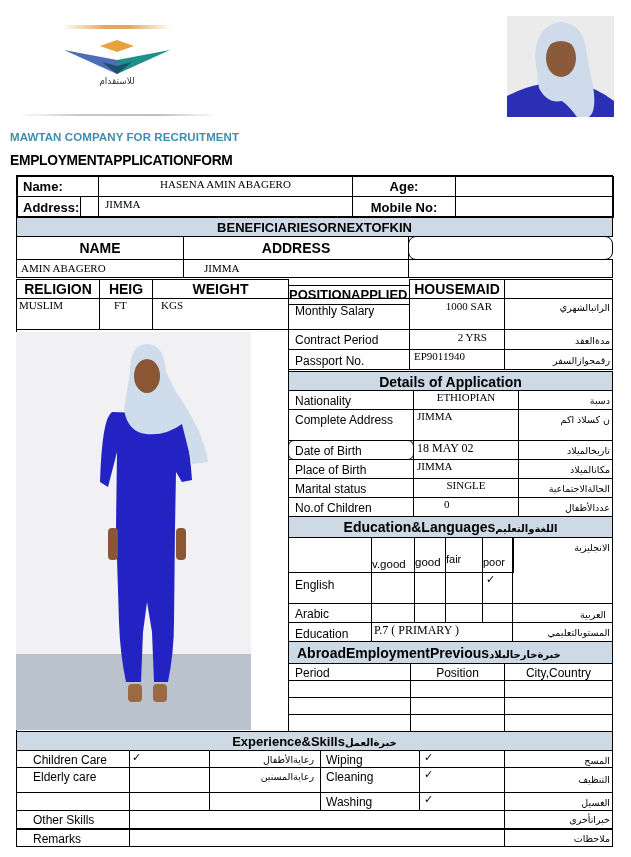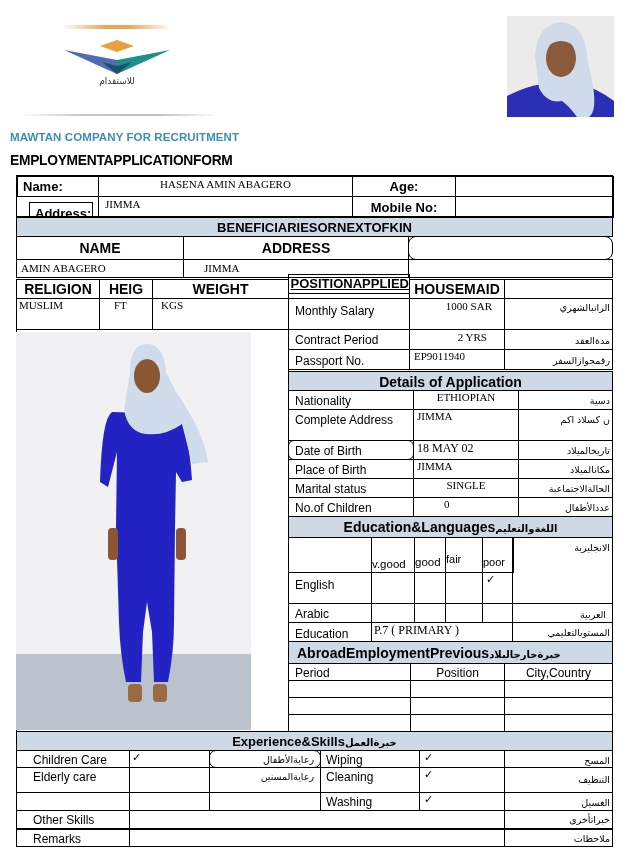--- a/index.html
+++ b/index.html
@@ -49,38 +49,38 @@
     <ellipse cx="54" cy="42" rx="15" ry="19" fill="#8a5a3a"></ellipse>
     <path d="M38,32 Q54,18 70,32 L70,26 Q54,12 38,26 Z" fill="#cfdbea"></path>
   </svg>
 </div>
 
 <div class="abs frame" style="left:16px;top:175px;width:597px;height:42px;">
   <div class="cell blbl" style="left:0;top:0;width:82px;height:21px;padding:2px 5px;">Name:</div>
   <div class="cell serif" style="left:81px;top:0;width:255px;height:21px;padding:1px 4px;text-align:center;">HASENA AMIN ABAGERO</div>
   <div class="cell blbl" style="left:335px;top:0;width:104px;height:21px;padding:2px 0;text-align:center;">Age:</div>
   <div class="cell serif" style="left:438px;top:0;width:159px;height:21px;"></div>
-  <div class="cell blbl" style="left:0;top:26px;width:64px;height:22px;padding:3px 5px;margin-left:12px;">Address:</div>
+  <div class="cell blbl" style="left:0;top:20px;width:64px;height:22px;padding:3px 5px;">Address:</div>
   <div class="cell serif" style="left:81px;top:20px;width:255px;height:22px;padding:1px 6px;">JIMMA</div>
   <div class="cell blbl" style="left:335px;top:20px;width:104px;height:22px;padding:3px 0;text-align:center;">Mobile No:</div>
   <div class="cell serif" style="left:438px;top:20px;width:159px;height:22px;"></div>
 </div>
 
 <div class="cell hdr" style="left:16px;top:217px;width:597px;height:20px;font-size:13px;padding-top:2px;">BENEFICIARIESORNEXTOFKIN</div>
 <div class="cell blbl" style="left:16px;top:236px;width:168px;height:24px;text-align:center;font-size:14px;padding-top:3px;">NAME</div>
 <div class="cell blbl" style="left:183px;top:236px;width:226px;height:24px;text-align:center;font-size:14px;padding-top:3px;">ADDRESS</div>
 <div class="cell blbl" style="left:408px;top:236px;width:205px;height:24px;text-align:center;font-size:13px;padding-top:21px;border-radius:8px;">CONTACTNO.</div>
 <div class="cell serif" style="left:16px;top:259px;width:168px;height:19px;padding:2px 4px;">AMIN ABAGERO</div>
 <div class="cell serif" style="left:183px;top:259px;width:226px;height:19px;padding:2px 20px;">JIMMA</div>
 <div class="cell serif" style="left:408px;top:259px;width:205px;height:19px;"></div>
 
 <div class="cell blbl" style="left:16px;top:279px;width:84px;height:20px;text-align:center;font-size:14px;padding-top:1px;">RELIGION</div>
 <div class="cell blbl" style="left:99px;top:279px;width:54px;height:20px;text-align:center;font-size:14px;padding-top:1px;">HEIG</div>
 <div class="cell blbl" style="left:152px;top:279px;width:137px;height:20px;text-align:center;font-size:14px;padding-top:1px;">WEIGHT</div>
-<div class="cell blbl" style="left:288px;top:274px;width:122px;height:20px;text-align:right;font-size:13px;padding-top:1px;text-decoration:underline;">POSITIONAPPLIED</div>
+<div class="cell blbl" style="left:288px;top:285px;width:122px;height:20px;text-align:left;font-size:13px;padding-top:1px;">POSITIONAPPLIED</div>
 <div class="cell blbl" style="left:409px;top:279px;width:96px;height:20px;text-align:center;font-size:14px;padding-top:1px;">HOUSEMAID</div>
 <div class="cell" style="left:504px;top:279px;width:109px;height:20px;"></div>
 
 <div class="cell serif" style="left:16px;top:298px;width:84px;height:32px;padding:0 2px;">MUSLIM</div>
 <div class="cell serif" style="left:99px;top:298px;width:54px;height:32px;padding:0 14px;">FT</div>
 <div class="cell serif" style="left:152px;top:298px;width:137px;height:32px;padding:0 8px;">KGS</div>
 
 <div class="abs" style="left:16px;top:330px;width:273px;height:401px;border-left:1px solid #000;border-right:1px solid #000;box-sizing:border-box;"></div>
 <div class="abs bigphoto">
   <svg width="235" height="398">
@@ -179,21 +179,21 @@
 <div class="cell" style="left:288px;top:714px;width:123px;height:18px;"></div>
 <div class="cell" style="left:410px;top:714px;width:95px;height:18px;"></div>
 <div class="cell" style="left:504px;top:714px;width:109px;height:18px;"></div>
 
 <div class="cell hdr" style="left:16px;top:731px;width:597px;height:20px;font-size:13px;padding-top:2px;">
   <span>Experience&amp;Skills</span><span class="ar" style="font-size:10px;">خبرةالعمل</span>
 </div>
 
 <div class="cell lbl" style="left:16px;top:750px;width:114px;height:18px;padding:2px 16px;">Children Care</div>
 <div class="cell check" style="left:129px;top:750px;width:81px;height:18px;padding-left:2px;">✓</div>
-<div class="cell ar" style="left:209px;top:750px;width:112px;height:18px;padding:3px 6px;border-radius:7px;">رعايةالأطفال</div>
+<div class="cell ar" style="left:209px;top:750px;width:112px;height:18px;padding:3px 6px;">رعايةالأطفال</div>
 
 <div class="cell lbl" style="left:16px;top:767px;width:114px;height:26px;padding:2px 16px;">Elderly care</div>
 <div class="cell check" style="left:129px;top:767px;width:81px;height:26px;"></div>
 <div class="cell ar" style="left:209px;top:767px;width:112px;height:26px;padding:3px 6px;">رعايةالمسنين</div>
 
 <div class="cell lbl" style="left:16px;top:792px;width:114px;height:19px;"></div>
 <div class="cell check" style="left:129px;top:792px;width:81px;height:19px;"></div>
 <div class="cell ar" style="left:209px;top:792px;width:112px;height:19px;"></div>
 
 <div class="cell lbl" style="left:320px;top:750px;width:100px;height:18px;padding:2px 5px;">Wiping</div>

